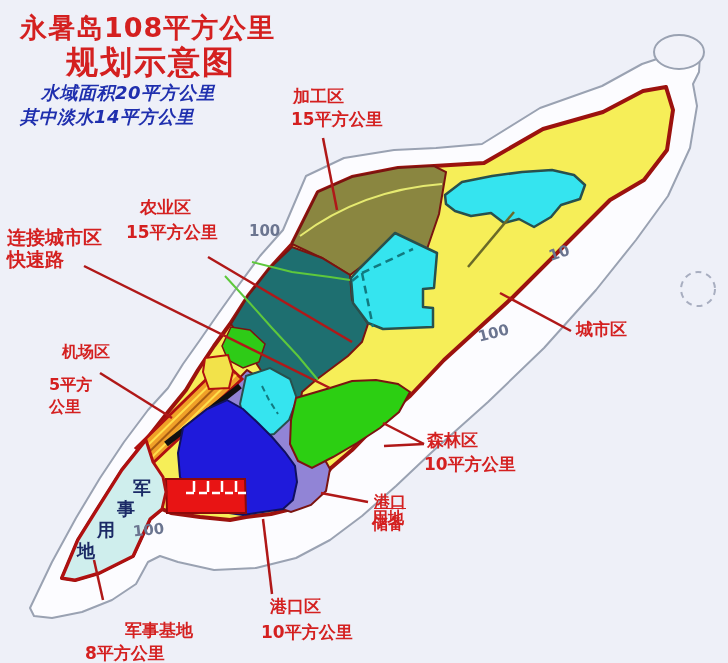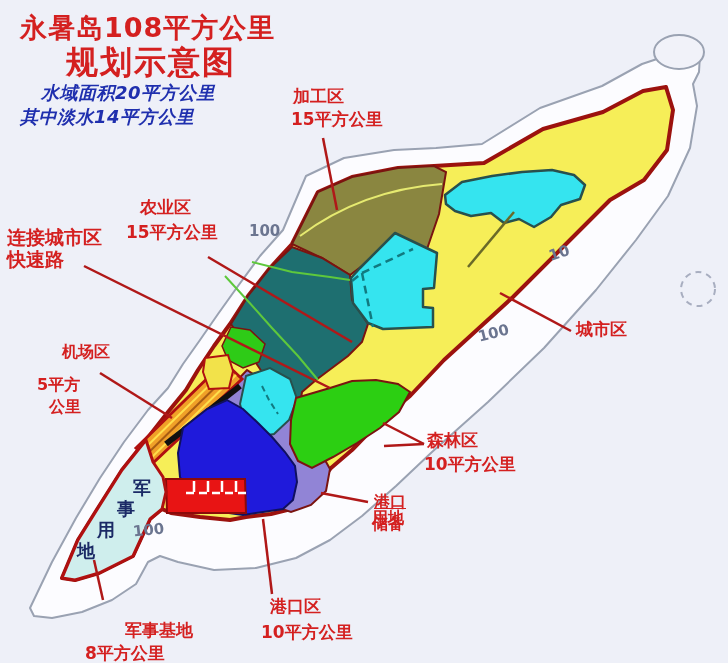--- a/index.html
+++ b/index.html
@@ -96,21 +96,21 @@
   <div class="lbl red z" style="left:293px;top:88px;">加工区</div>
   <div class="lbl red z" style="left:291px;top:111px;">15平方公里</div>
 
   <div class="lbl red z" style="left:140px;top:199px;">农业区</div>
   <div class="lbl red z" style="left:126px;top:224px;">15平方公里</div>
 
   <div class="lbl red zs" style="left:7px;top:228px;">连接城市区</div>
   <div class="lbl red zs" style="left:7px;top:250px;">快速路</div>
 
   <div class="lbl red z2" style="left:62px;top:344px;">机场区</div>
-  <div class="lbl red z2" style="left:37px;top:377px;">5平方</div>
+  <div class="lbl red z2" style="left:49px;top:377px;">5平方</div>
   <div class="lbl red z2" style="left:49px;top:399px;">公里</div>
 
   <div class="lbl red z" style="left:576px;top:321px;">城市区</div>
 
   <div class="lbl red z" style="left:427px;top:432px;">森林区</div>
   <div class="lbl red z" style="left:424px;top:456px;">10平方公里</div>
 
   <div class="lbl red z2" style="left:374px;top:494px;text-decoration:underline;">港口</div>
   <div class="lbl red z2" style="left:372px;top:516px;">储备</div>
   <div class="lbl red z2" style="left:372px;top:510px;">用地</div>

